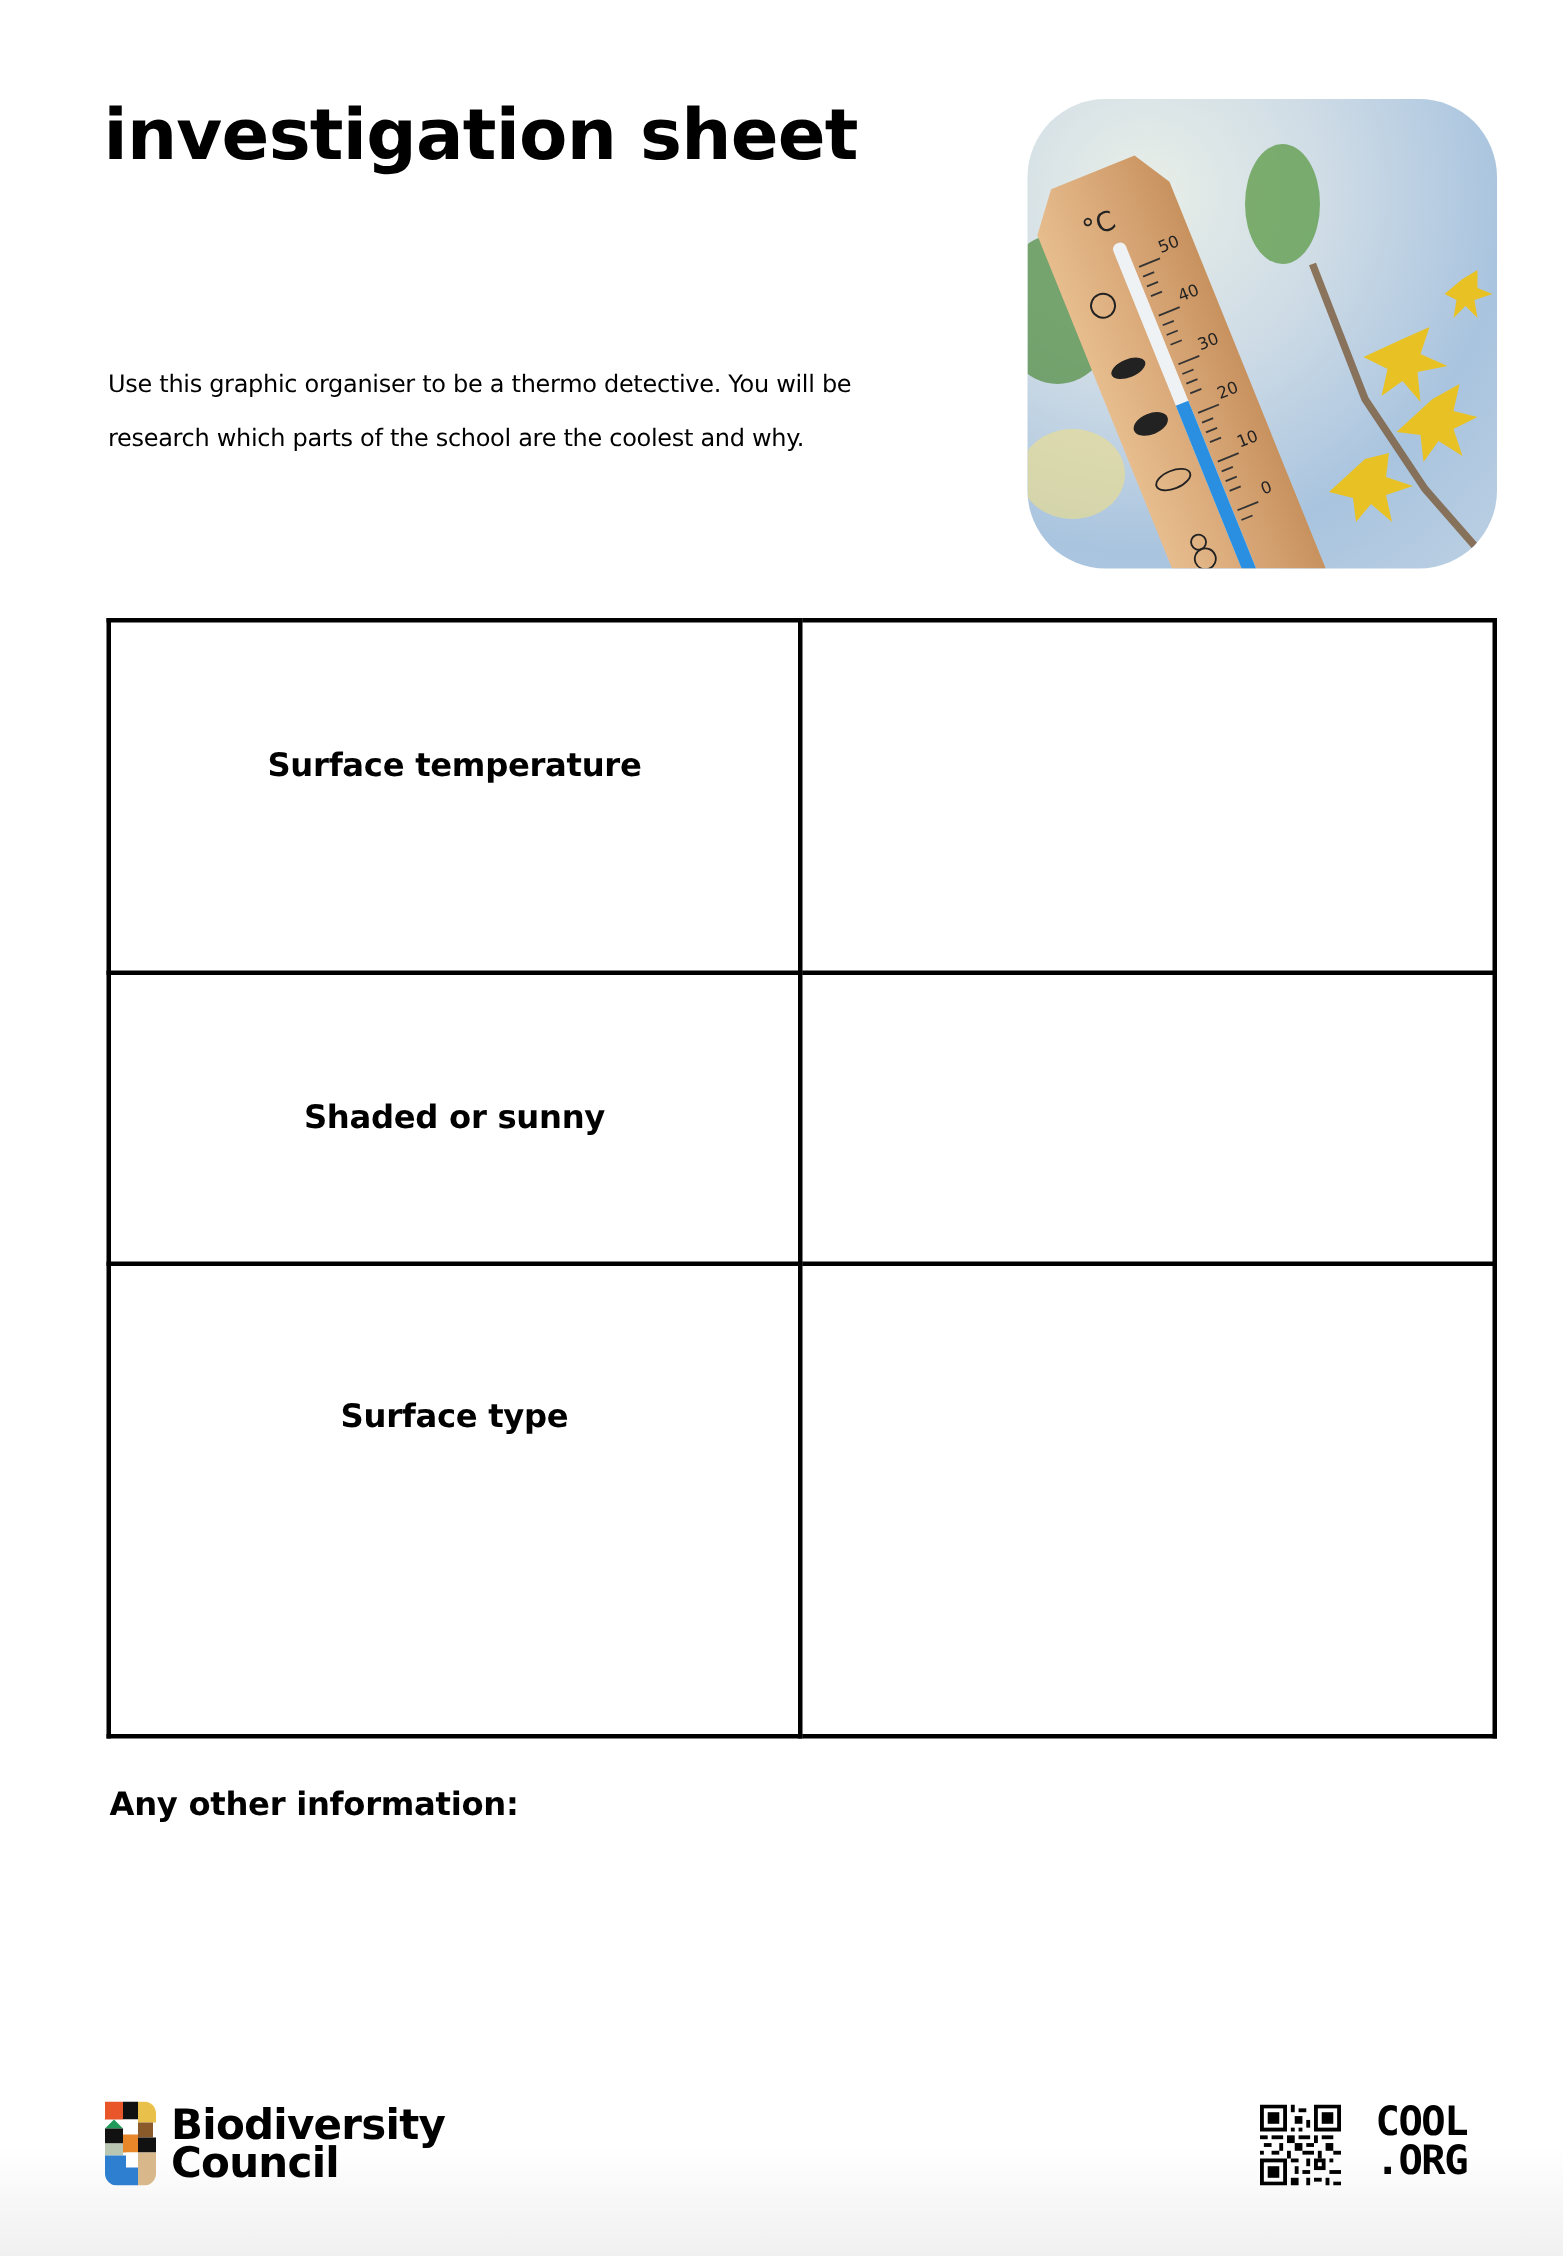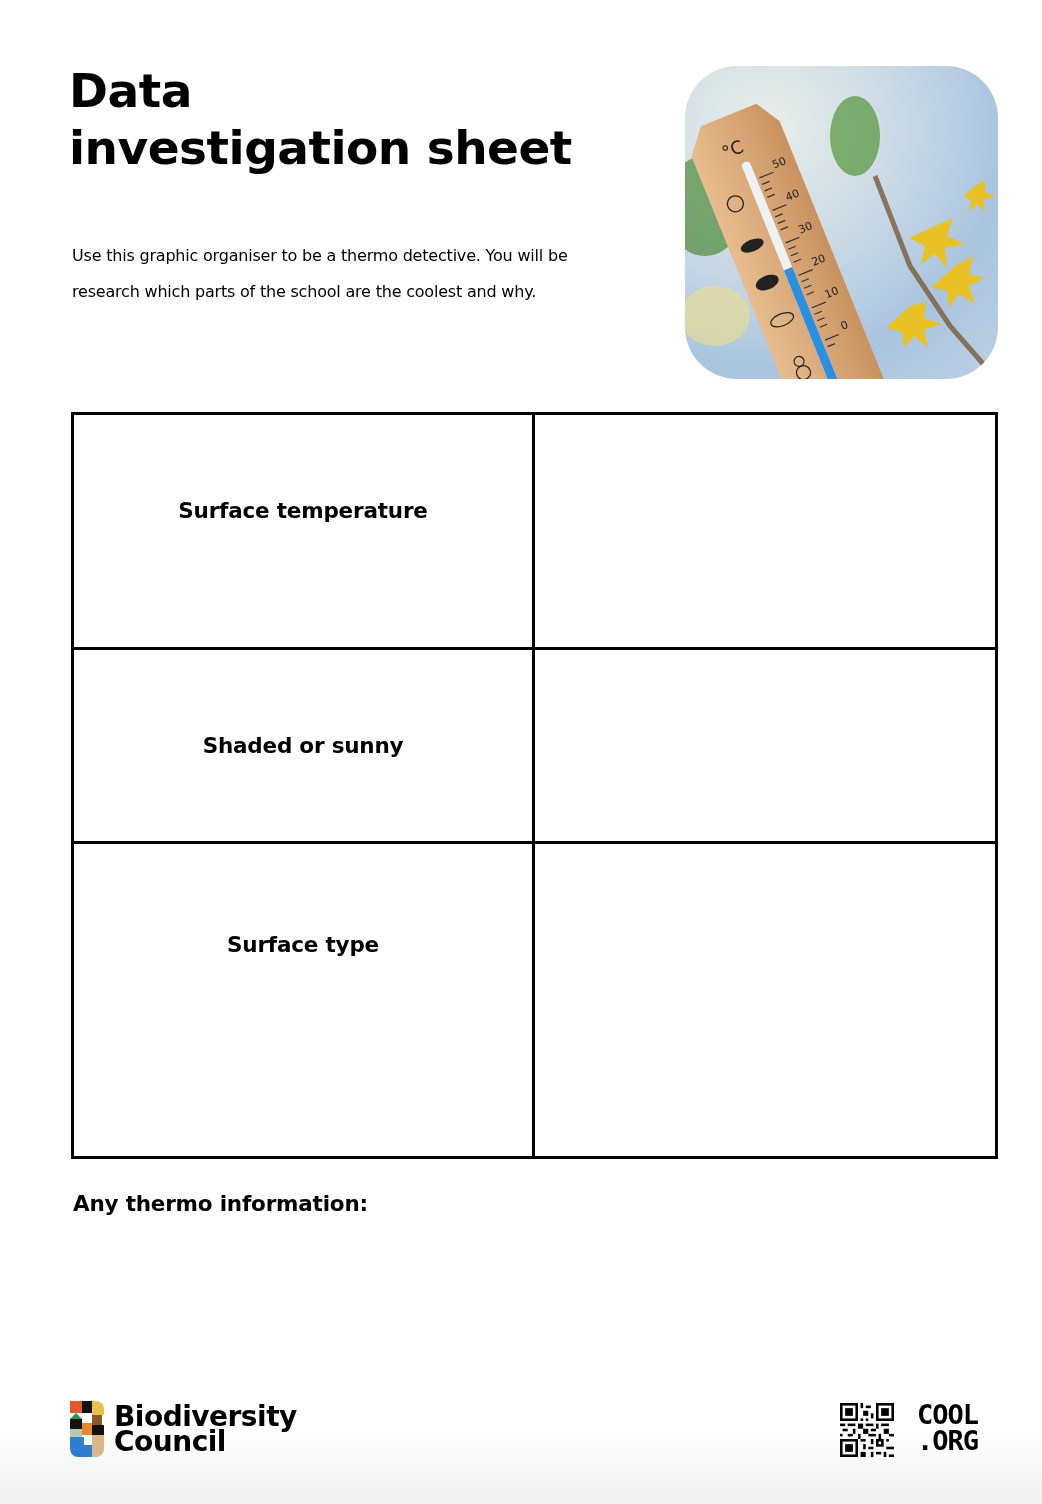--- a/index.html
+++ b/index.html
@@ -40,21 +40,20 @@
   .bc-text { font-weight:bold; font-size:28px; line-height:25px; letter-spacing:-0.5px; }
   .bc-text span { display:block; }
   .qr { position:absolute; left:840px; top:1403px; width:54px; height:54px; }
   .cool { position:absolute; left:917px; top:1402px; font-weight:bold; font-size:27px; line-height:26px; letter-spacing:-1px; font-family:"DejaVu Sans Mono", monospace; }
   .cool span { display:block; }
 </style>
 </head>
 <body>
 
 <h1 class="title">
-  <span>Data</span>
   <span>investigation sheet</span>
 </h1>
 
 <p class="intro">Use this graphic organiser to be a thermo detective. You will be research which parts of the school are the coolest and why.</p>
 
 <div class="photo">
   <svg width="313" height="313" viewBox="0 0 313 313">
     <defs>
       <linearGradient id="wood" x1="0" x2="1">
         <stop offset="0" stop-color="#e7bd8e"></stop>
@@ -133,21 +132,21 @@
     <td class="label">Shaded or sunny</td>
     <td></td>
   </tr>
   <tr style="height:264px">
     <td class="label" style="vertical-align:top;padding-top:88px">Surface type</td>
     <td></td>
   </tr>
 </tbody>
   </table>
 
-<p class="other">Any thermo information:</p>
+<p class="other">Any other information:</p>
 
 <div class="bc-logo">
   <svg width="34" height="56" viewBox="0 0 34 56">
     <rect x="0" y="0" width="12" height="12" fill="#e8562a"></rect>
     <rect x="12" y="0" width="10" height="12" fill="#111"></rect>
     <path d="M22 0 h4 a8 8 0 0 1 8 8 v6 h-12 z" fill="#e9c04a"></path>
     <path d="M0 12 l6 -6 l6 6 z" fill="#1f9a5a" transform="translate(0 6)"></path>
     <rect x="0" y="18" width="12" height="10" fill="#111"></rect>
     <rect x="12" y="12" width="10" height="10" fill="#fff"></rect>
     <path d="M22 14 h10 v10 h-10 z" fill="#8b5a2b"></path>

